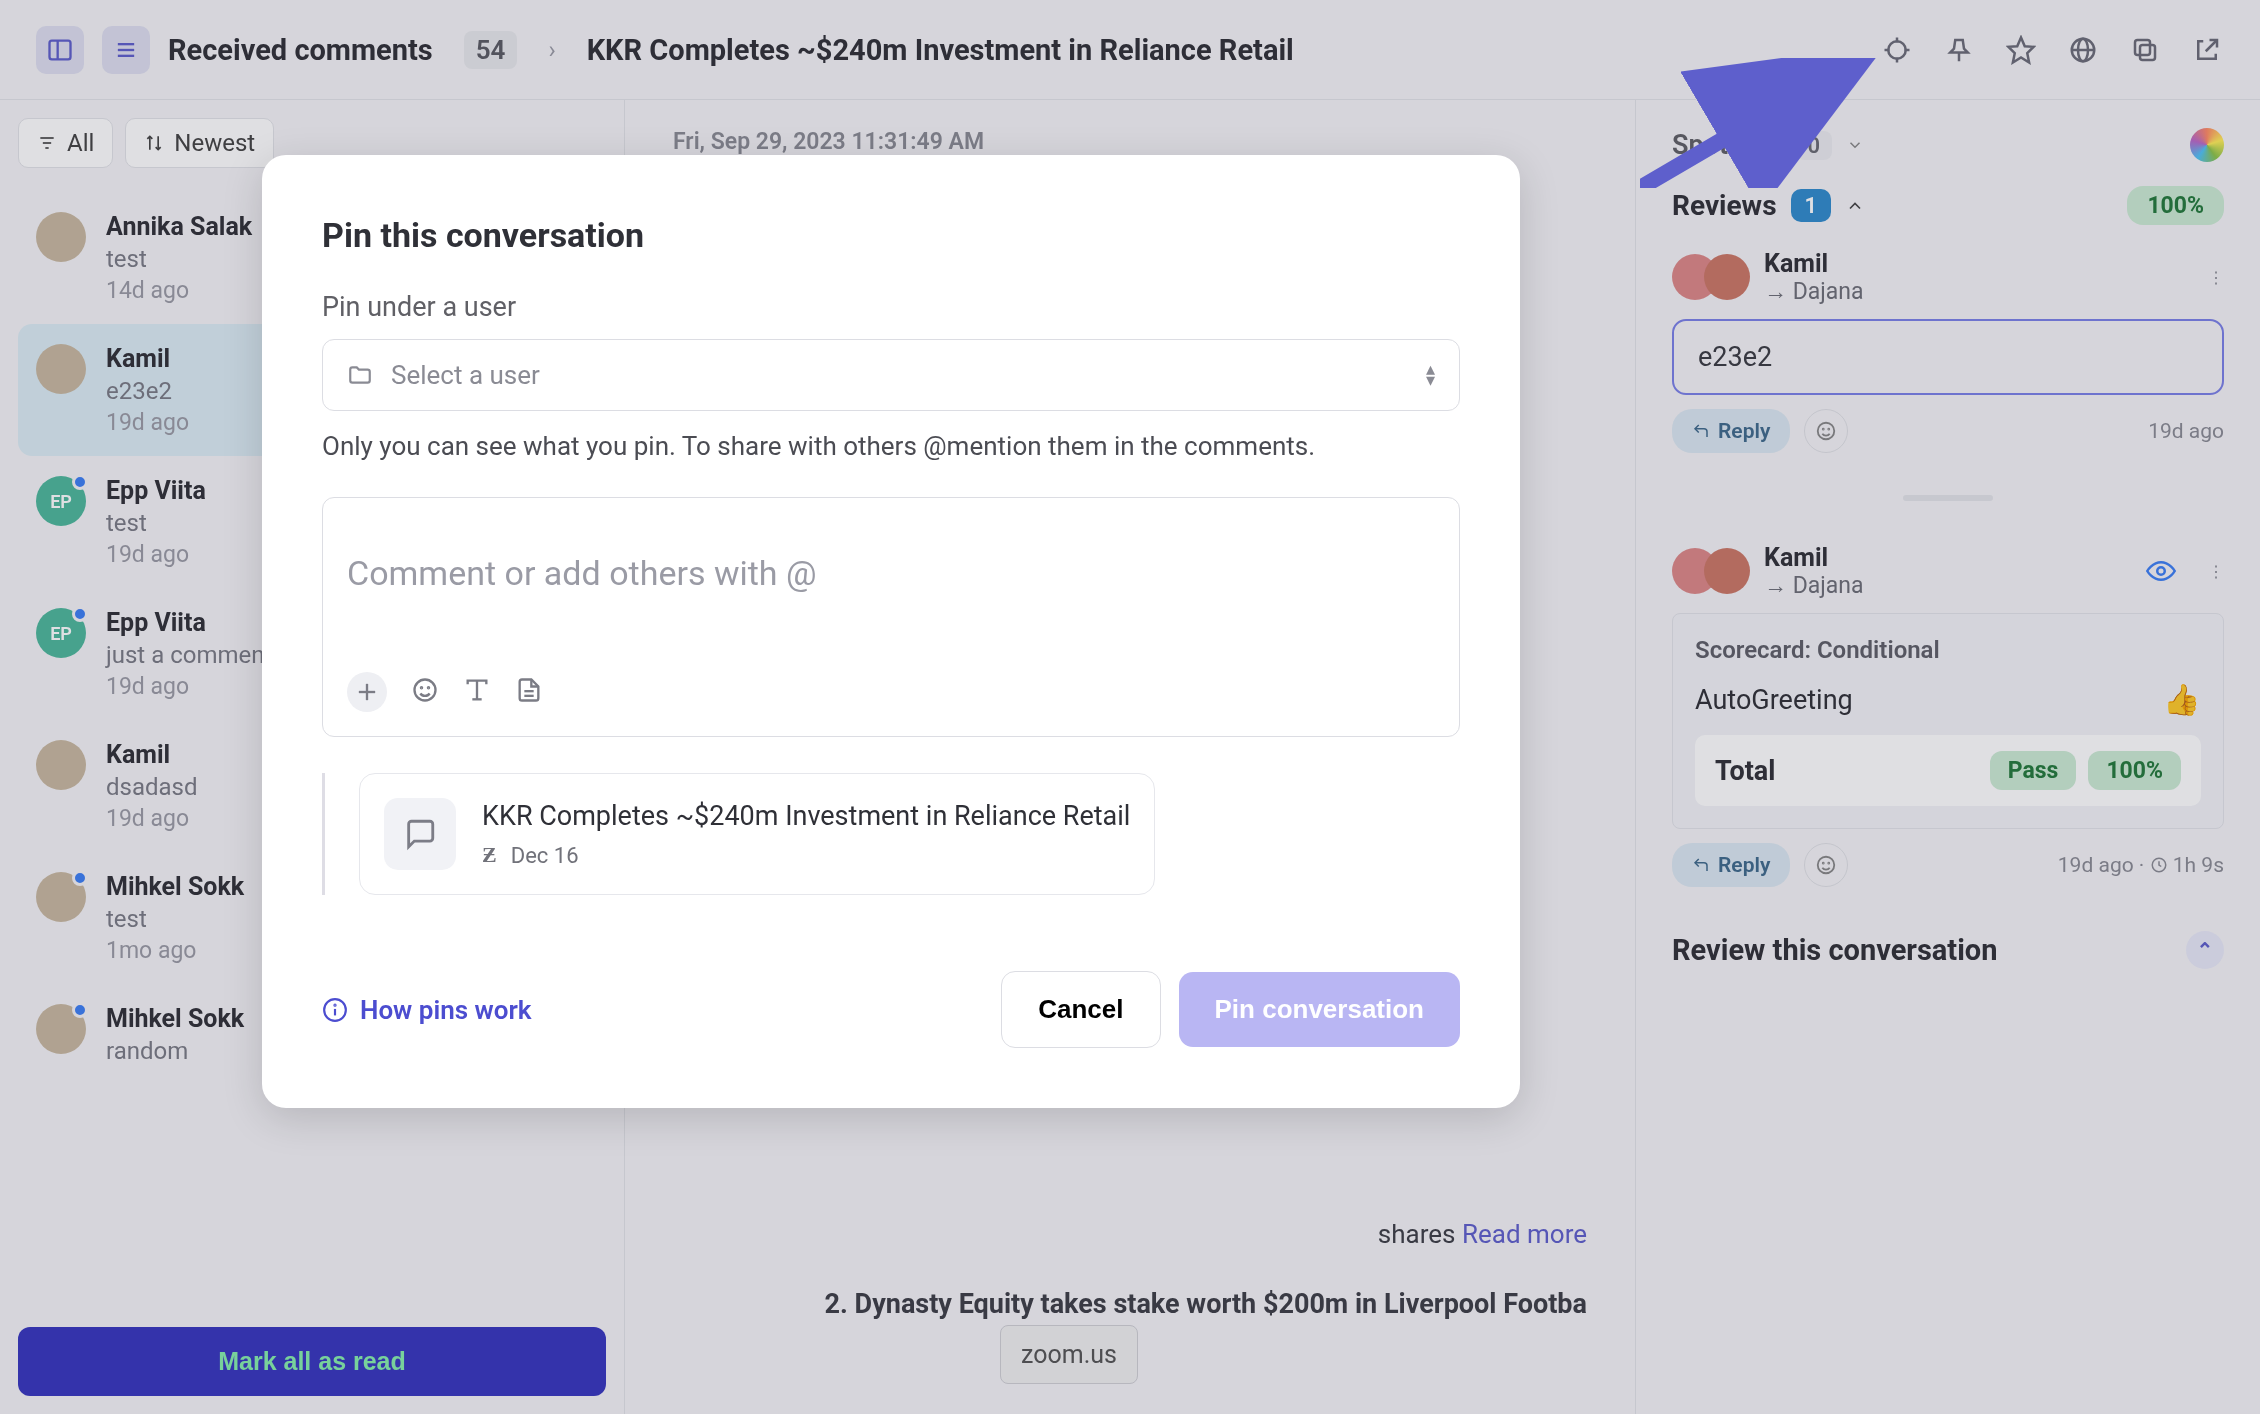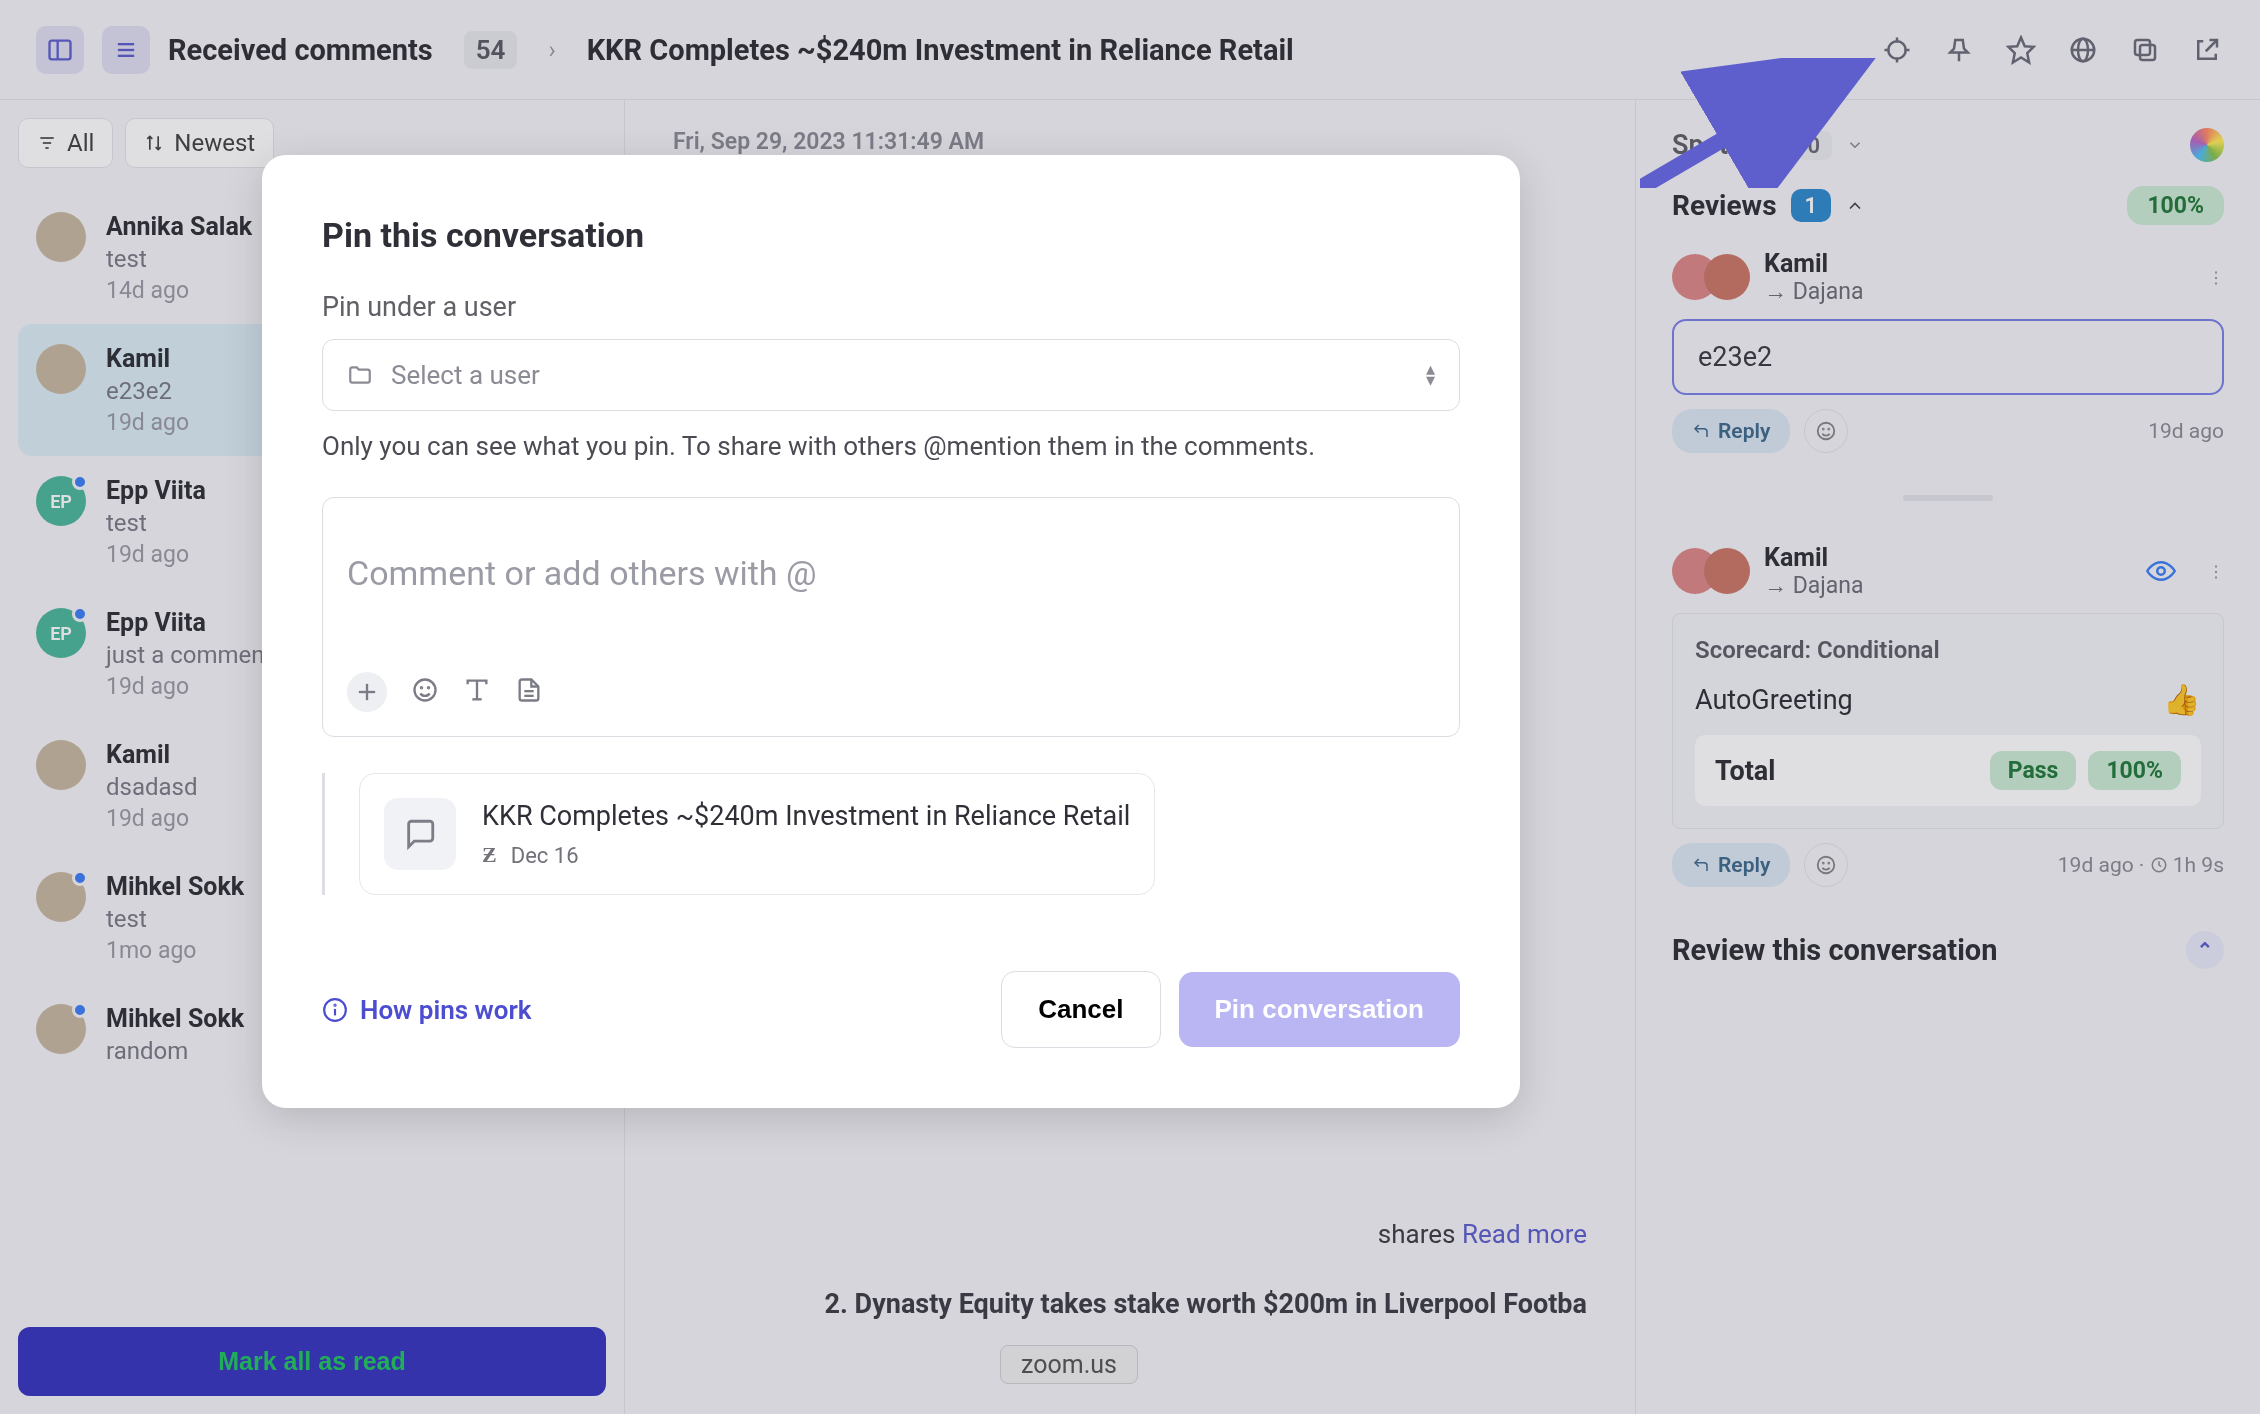--- a/index.html
+++ b/index.html
@@ -35,28 +35,28 @@
 .conv-list { flex: 1; overflow: hidden; }
 .conv-item { display: flex; gap: 20px; padding: 20px 18px; border-radius: 14px; }
 .conv-item.active { background: #dcedf5; }
 .avatar { width: 50px; height: 50px; border-radius: 50%; background: #c8b8a0; flex-shrink: 0; position: relative; }
 .avatar.ep { background: #4db89c; color: #fff; display: flex; align-items: center; justify-content: center; font-size: 18px; font-weight: 600; }
 .avatar .dot { width: 16px; height: 16px; border-radius: 50%; background: #3d7ff5; border: 3px solid #f5f4f7; position: absolute; top: -2px; right: -2px; }
 .conv-meta { display: flex; flex-direction: column; gap: 4px; }
 .conv-name { font-weight: 700; font-size: 25px; }
 .conv-snip { font-size: 24px; color: #7a7b85; }
 .conv-time { font-size: 23px; color: #9a9ba5; }
-.mark-read-btn { background: #3736bf; color: #22c55e; border: none; border-radius: 12px; padding: 20px; font-size: 25px; font-weight: 600; margin-top: auto; }
+.mark-read-btn { background: #3736bf; color: #86efac; border: none; border-radius: 12px; padding: 20px; font-size: 25px; font-weight: 600; margin-top: auto; }
 
 
 .timestamp { color: #8a8b94; font-size: 23px; font-weight: 600; }
 .mid-text { font-size: 26px; color: #3d3e46; line-height: 1.5; margin-top: 1060px; text-align: right; }
 .mid-headline { font-size: 27px; font-weight: 700; margin-bottom: 4px; }
 .read-more { color: #5e5fcc; }
-.zoom-tip { position: absolute; bottom: 30px; left: 1000px; background: #f0f0f0; border: 1px solid #d0d0d5; border-radius: 8px; padding: 4px 20px; font-size: 25px; color: #555; }
+.zoom-tip { position: absolute; bottom: 30px; left: 1000px; background: #f0f0f0; border: 1px solid #d0d0d5; border-radius: 8px; padding: 14px 20px; font-size: 25px; color: #555; }
 
 
 .spotlight-row { display: flex; align-items: center; gap: 18px; }
 .spotlight-row .label { font-size: 27px; font-weight: 600; color: #606066; flex: 1; display: flex; align-items: center; gap: 14px; }
 .spot-count { background: #ececf0; padding: 2px 12px; border-radius: 8px; font-size: 22px; color: #696a73; }
 .rainbow { width: 34px; height: 34px; border-radius: 50%; background: conic-gradient(#ff8a65,#ffee58,#8bc34a,#4fc3f7,#ba68c8,#ff8a65); }
 .reviews-row { display: flex; align-items: center; gap: 14px; }
 .reviews-row .label { font-size: 28px; font-weight: 700; }
 .blue-badge { background: #2f8bcd; color: #fff; border-radius: 10px; padding: 4px 14px; font-size: 22px; font-weight: 600; }
 .chev-up { width: 20px; height: 20px; }

